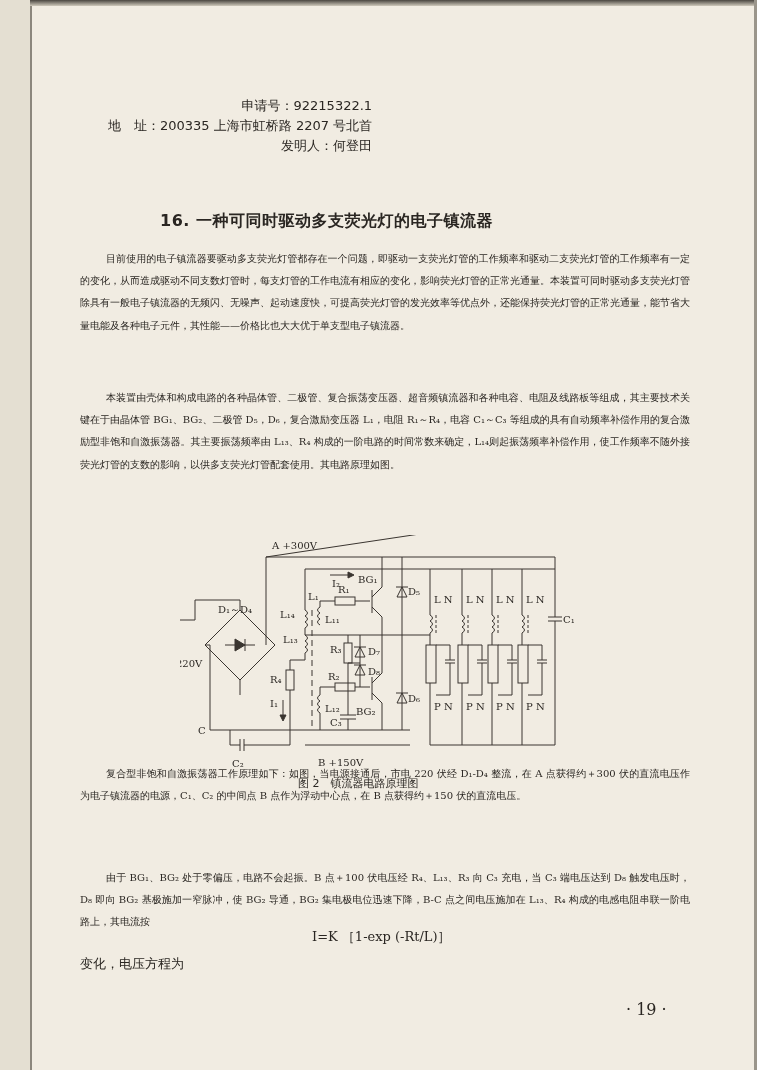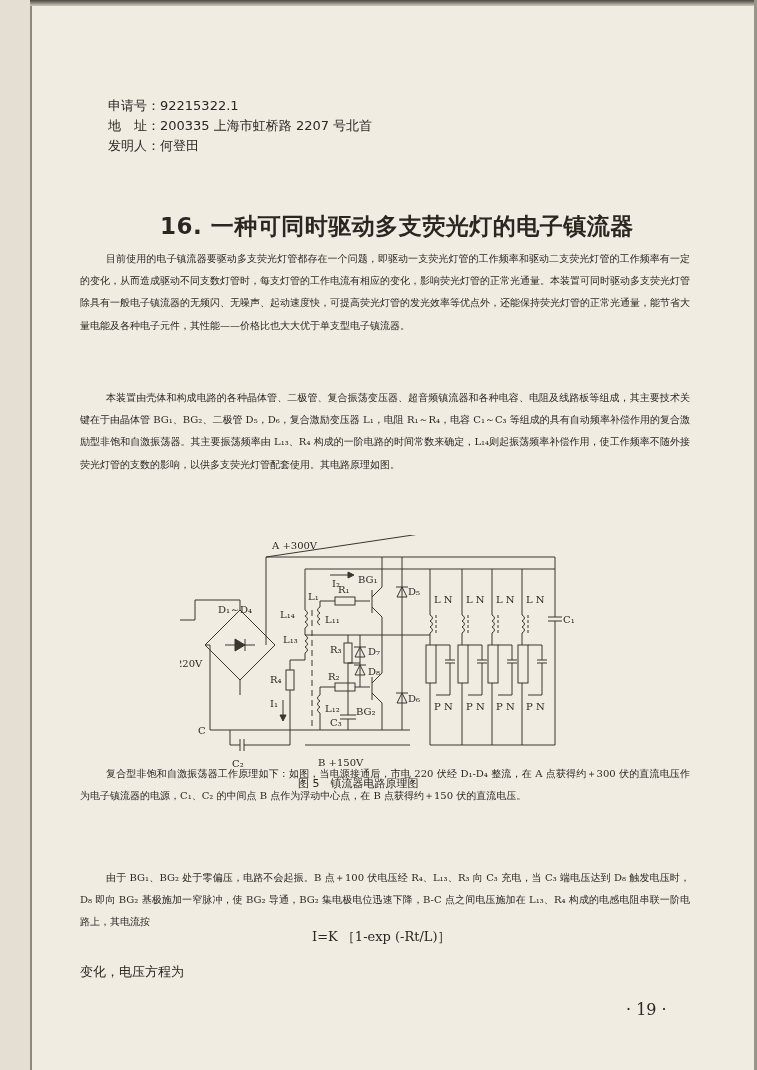--- a/index.html
+++ b/index.html
@@ -8,29 +8,29 @@
     background:#e9e3d6;
     font-family:"DejaVu Serif", "Liberation Serif", serif;
     color:#2a2622;
     position:relative;
   }
   .left-edge { position:absolute; left:0; top:0; width:30px; height:1070px; background:#e4dfd2; border-right:2px solid #8c877d; }
   .top-edge { position:absolute; left:30px; top:0; width:727px; height:6px; background:linear-gradient(#4a4640,#cfc9bb); }
   .right-edge { position:absolute; right:0; top:0; width:3px; height:1070px; background:#9a958b; }
   .page { position:absolute; left:32px; top:6px; width:722px; height:1064px; background:#f1ece2; }
   .meta { position:absolute; left:108px; top:96px; font-size:13px; line-height:20px; font-family:"DejaVu Sans", sans-serif; }
-  .meta div { white-space:nowrap; }
-  .title { position:absolute; left:160px; top:211px; font-size:23px; font-weight:bold; font-family:"DejaVu Sans", sans-serif; letter-spacing:0.5px; }
+  .meta div { white-space:nowrap;text-align:right; }
+  .title { position:absolute; left:160px; top:211px; font-size:16px; font-weight:bold; font-family:"DejaVu Sans", sans-serif; letter-spacing:0.5px; }
   .para { position:absolute; left:80px; width:610px; font-size:10px; line-height:22.2px; text-align:justify; text-indent:26px; }
   .p1 { top:248px; }
   .p2 { top:387px; }
   .p3 { top:763px; }
   .p4 { top:867px; }
   .formula { position:absolute; left:312px; top:928px; font-size:13px; }
-  .tail { position:absolute; left:80px; top:955px; font-size:13px;margin-top:8px; }
+  .tail { position:absolute; left:80px; top:955px; font-size:13px; }
   .caption { position:absolute; left:298px; top:776px; font-size:11px; font-family:"DejaVu Sans", sans-serif; }
   .pageno { position:absolute; left:626px; top:1000px; font-size:16px; }
   .diagram { position:absolute; left:180px; top:535px; }
 </style>
 </head>
 <body>
 
 <div class="left-edge"></div>
 <div class="top-edge"></div>
 <div class="page"></div>
@@ -220,19 +220,19 @@
     <text x="286" y="68">L N</text>
     <text x="316" y="68">L N</text>
     <text x="346" y="68">L N</text>
     <text x="254" y="175">P N</text>
     <text x="286" y="175">P N</text>
     <text x="316" y="175">P N</text>
     <text x="346" y="175">P N</text>
   </g>
 </svg>
 
-<div class="caption">图 5　镇流器电路原理图</div>
+<div class="caption">图 2　镇流器电路原理图</div>
 
 <div class="para p3">复合型非饱和自激振荡器工作原理如下：如图，当电源接通后，市电 220 伏经 D₁-D₄ 整流，在 A 点获得约＋300 伏的直流电压作为电子镇流器的电源，C₁、C₂ 的中间点 B 点作为浮动中心点，在 B 点获得约＋150 伏的直流电压。</div>
 <div class="para p4">由于 BG₁、BG₂ 处于零偏压，电路不会起振。B 点＋100 伏电压经 R₄、L₁₃、R₃ 向 C₃ 充电，当 C₃ 端电压达到 D₈ 触发电压时，D₈ 即向 BG₂ 基极施加一窄脉冲，使 BG₂ 导通，BG₂ 集电极电位迅速下降，B-C 点之间电压施加在 L₁₃、R₄ 构成的电感电阻串联一阶电路上，其电流按</div>
 <div class="formula">I=K ［1-exp (-Rt/L)］</div>
 <div class="tail">变化，电压方程为</div>
 <div class="pageno">· 19 ·</div>
 
 </body></html>

